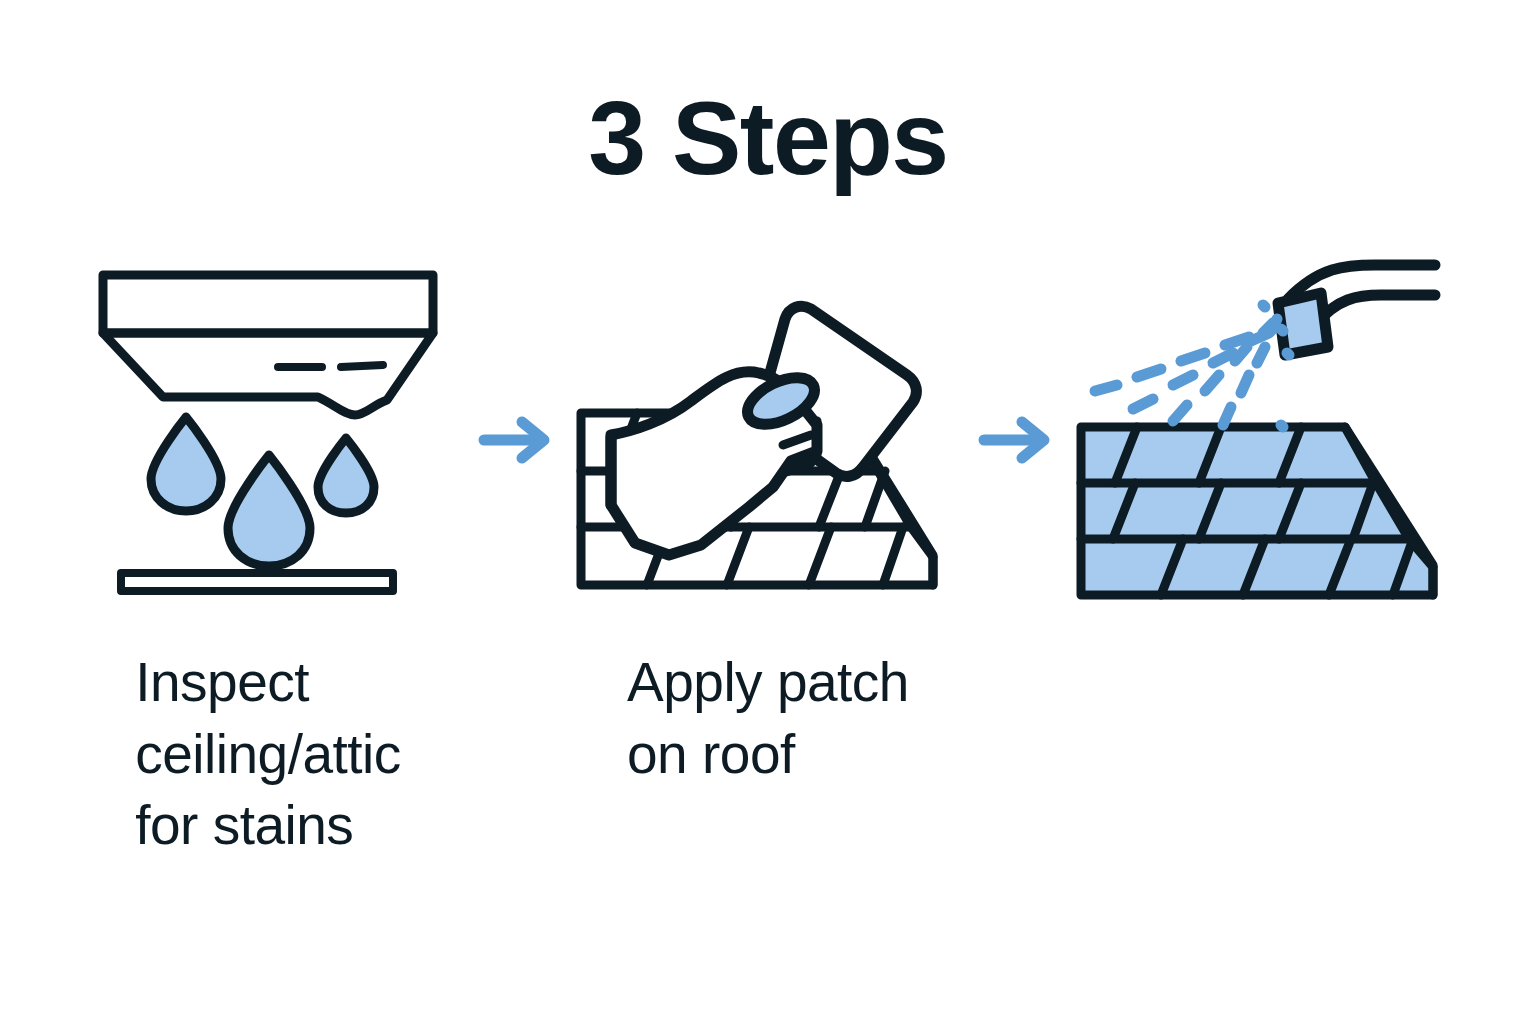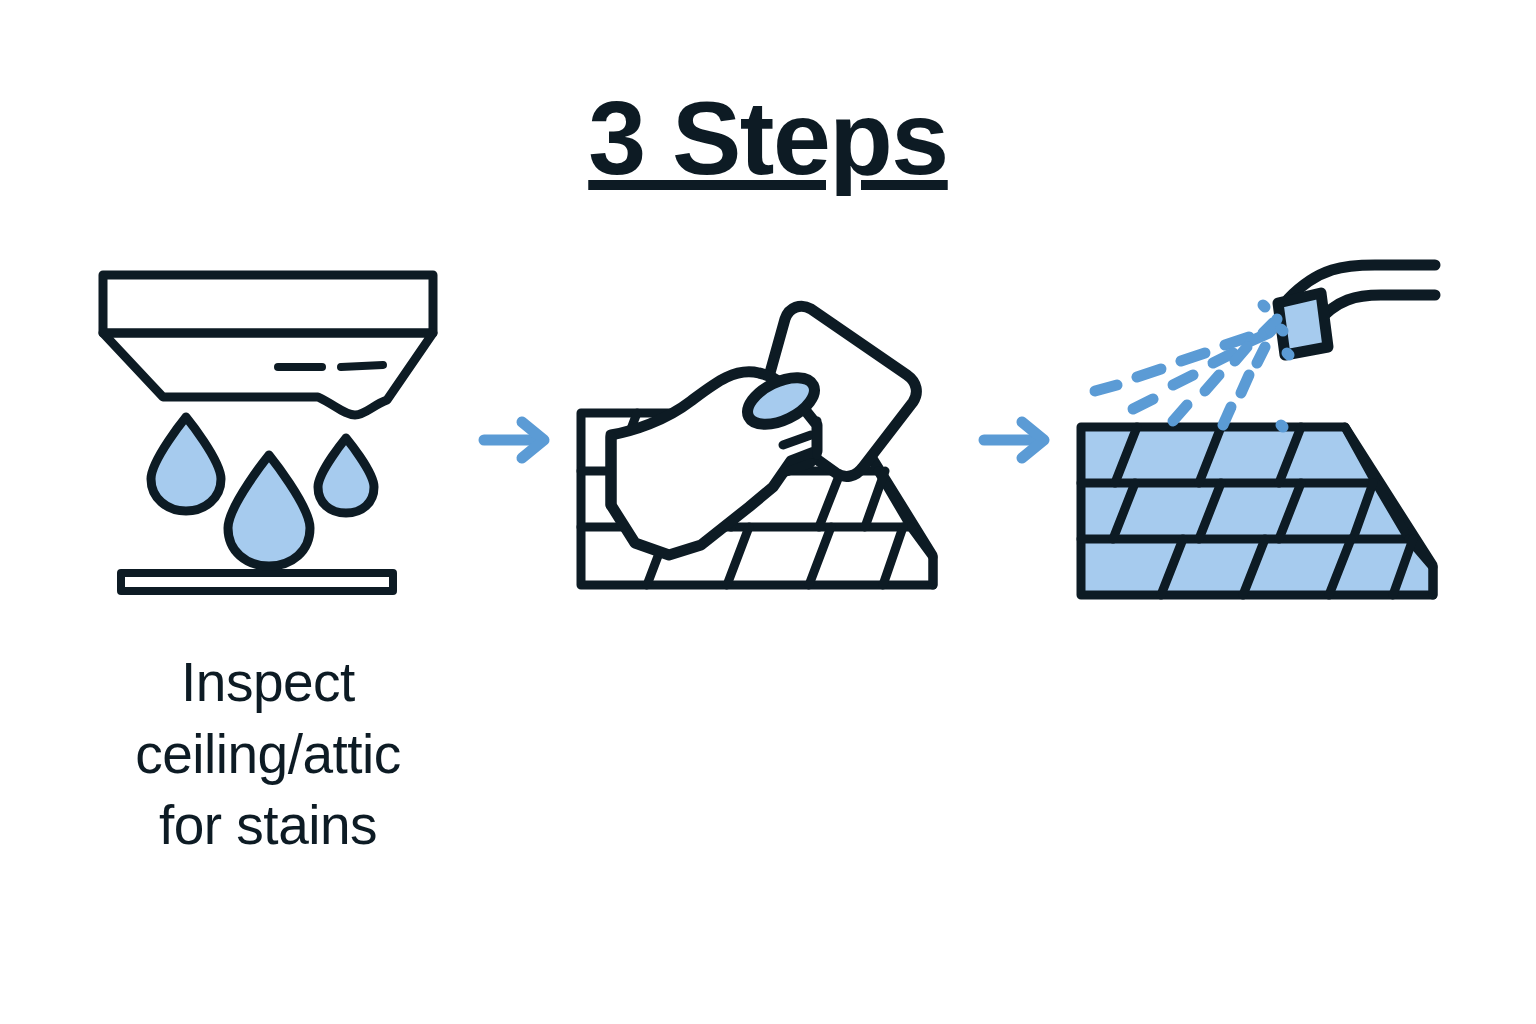--- a/index.html
+++ b/index.html
@@ -30,21 +30,20 @@
     top: 86px;
     left: 0;
     width: 1536px;
     text-align: center;
     font-size: 104px;
     line-height: 1.0;
     font-weight: 700;
     letter-spacing: -1.5px;
     color: #0d1b24;
     white-space: nowrap;
-    text-decoration: underline;
   }
 
   
   .steps-row {
     position: absolute;
     top: 255px;
     left: 0;
     width: 1536px;
     height: 680px;
     display: flex;
@@ -61,21 +60,21 @@
   }
 
   .step-art {
     width: 390px;
     height: 370px;
     display: block;
   }
 
   .step-caption {
     margin-top: 22px;
-    text-align: center;
+    text-align: left;
     font-size: 55px;
     line-height: 1.30;
     font-weight: 400;
     letter-spacing: -0.5px;
     color: #0d1b24;
     white-space: pre-line;
   }
 
   .arrow-cell {
     width: 110px;
@@ -183,20 +182,22 @@
 
           <g stroke="#0d1b24" stroke-width="9" fill="none" stroke-linecap="round">
             <path d="M210 190 L238 180"></path>
             <path d="M210 218 L238 208"></path>
             <path d="M244 166 L244 200"></path>
           </g>
 
           <path d="M38 182 L38 250" stroke="#0d1b24" stroke-width="11" fill="none" stroke-linecap="round"></path>
         </g>
       </svg>
+      <div class="step-caption">Apply patch
+on roof</div>
     </div>
 
     <div class="arrow-cell">
       <svg width="80" height="60" viewBox="0 0 80 60">
         <path d="M6 30 L56 30" stroke="#5b9bd5" stroke-width="11" stroke-linecap="round" fill="none"></path>
         <path d="M44 12 L66 30 L44 48" stroke="#5b9bd5" stroke-width="11" stroke-linecap="round" stroke-linejoin="round" fill="none"></path>
       </svg>
     </div>
 
     <div class="step">

